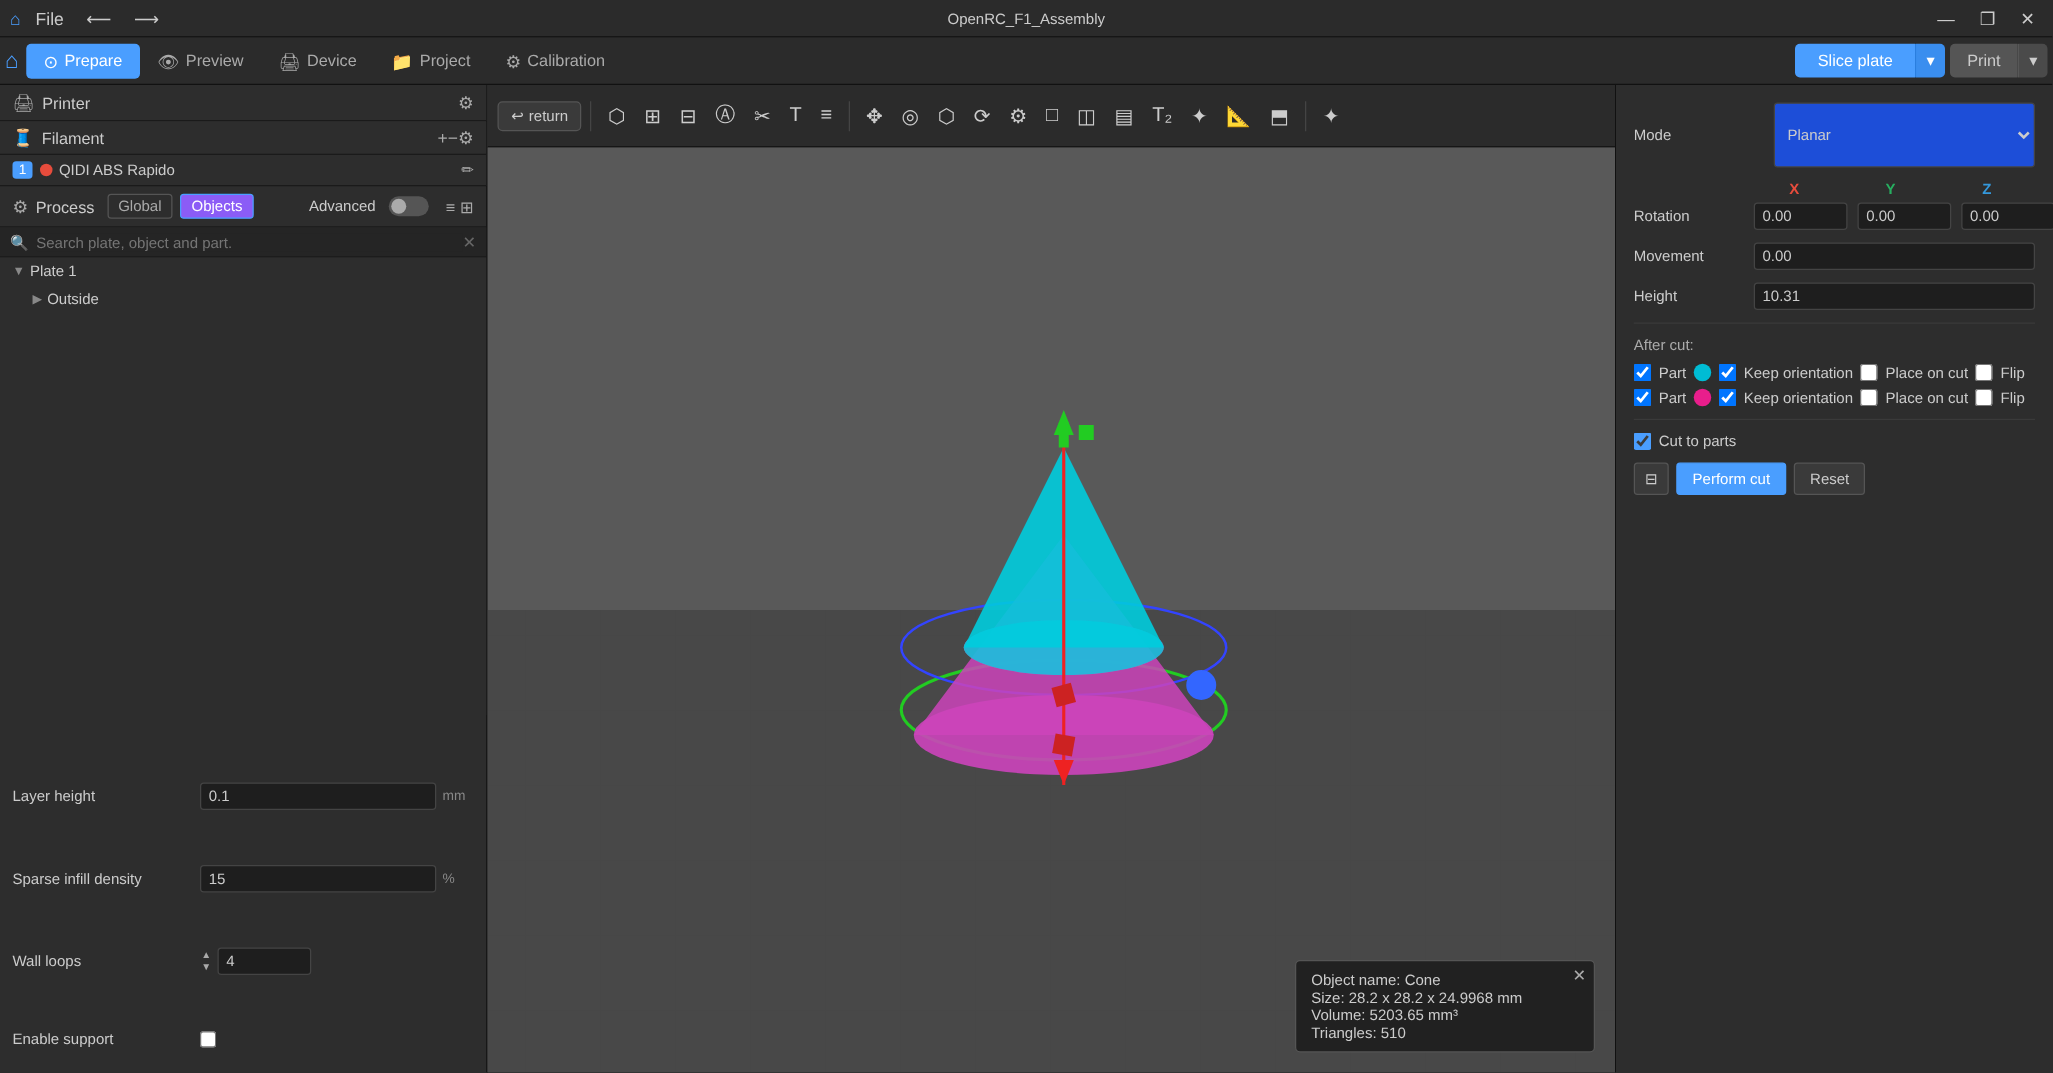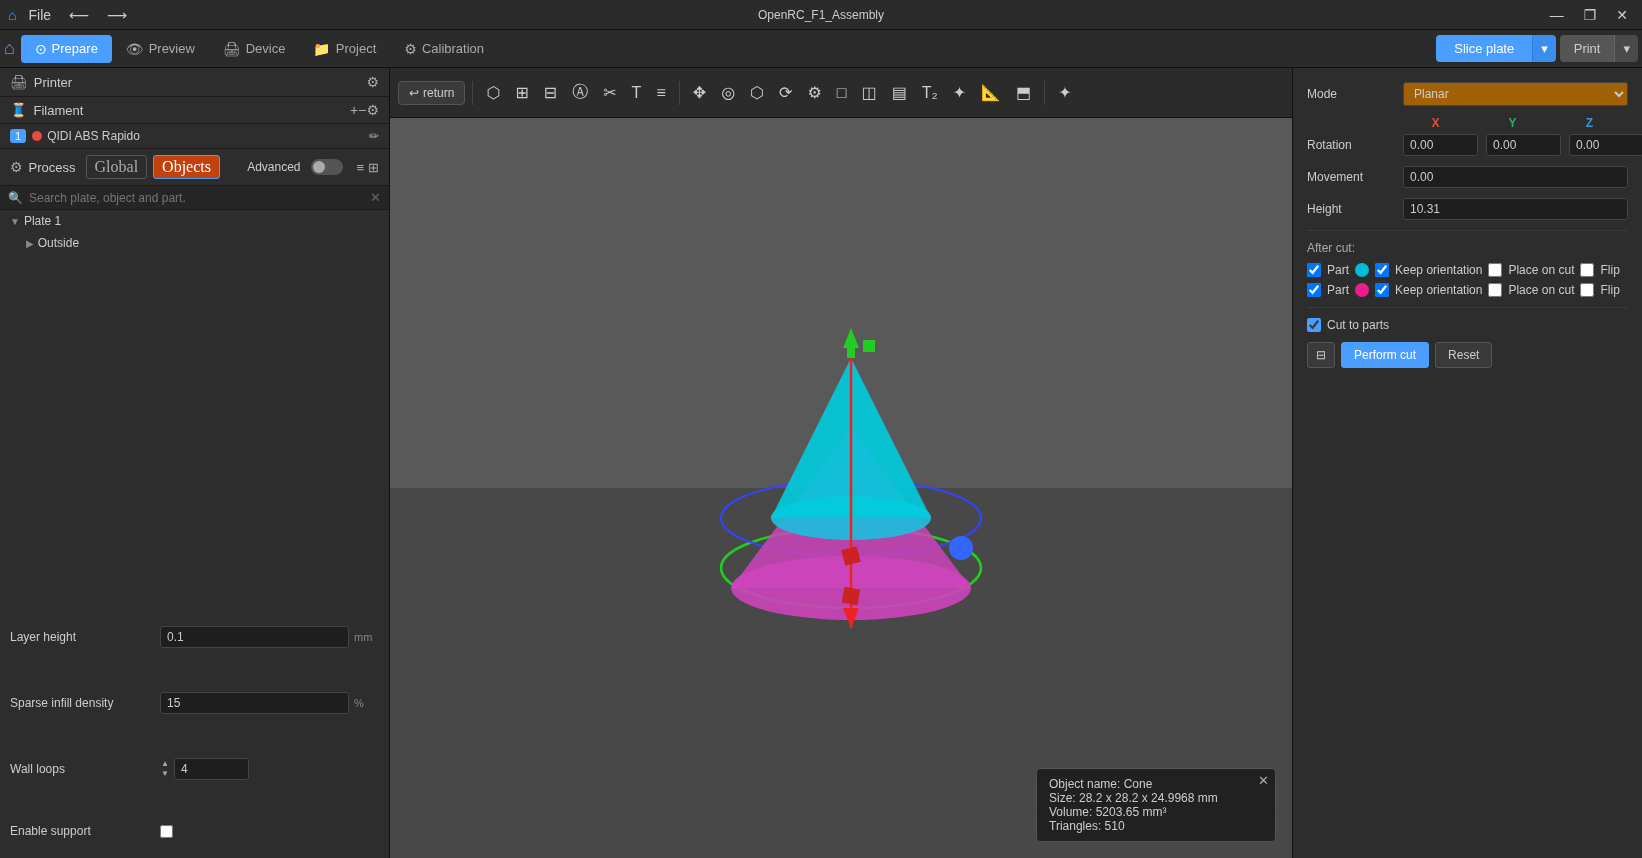--- a/index.html
+++ b/index.html
@@ -57,23 +57,23 @@
     .filament-name { flex: 1; font-size: 12px; color: #ccc; }
     .filament-btn { background: none; border: none; color: #aaa; cursor: pointer; font-size: 14px; }
     .filament-edit { background: none; border: none; color: #aaa; cursor: pointer; font-size: 12px; }
 
     
     .process-row {
       display: flex; align-items: center; padding: 6px 10px; border-bottom: 1px solid #1a1a1a; gap: 6px;
     }
     .process-icon { font-size: 14px; color: #aaa; }
     .process-label { font-size: 13px; color: #ccc; margin-right: 4px; }
-    .process-tab { padding: 2px 8px; border-radius: 3px; cursor: pointer; font-size: 16px; font-family: Liberation Serif, serif; }
+    .process-tab { padding: 2px 8px; border-radius: 3px; cursor: pointer; font-size: 12px; }
     .process-tab.inactive { background: none; color: #aaa; border: 1px solid #555; }
-    .process-tab.active { background: #c2410c; color: #fff; border: 1px solid #4a9eff; }
+    .process-tab.active { background: #8b5cf6; color: #fff; border: 1px solid #4a9eff; }
     .advanced-label { font-size: 12px; color: #ccc; margin-left: auto; }
     .toggle-switch {
       width: 32px; height: 16px; background: #555; border-radius: 8px; position: relative; cursor: pointer; display: inline-block; margin: 0 4px;
     }
     .toggle-knob { width: 12px; height: 12px; background: #aaa; border-radius: 50%; position: absolute; top: 2px; left: 2px; }
     .process-icons { display: flex; gap: 4px; margin-left: 4px; }
     .proc-icon-btn { background: none; border: none; color: #aaa; cursor: pointer; font-size: 13px; }
 
     
     .search-row {
@@ -152,22 +152,22 @@
     }
     .info-close { position: absolute; top: 4px; right: 6px; background: none; border: none; color: #aaa; cursor: pointer; font-size: 13px; }
 
     
     #right-panel {
       width: 350px; background: #2d2d2d; border-left: 1px solid #111; overflow-y: auto; padding: 14px;
     }
     .rp-row { display: flex; align-items: center; margin-bottom: 10px; gap: 6px; }
     .rp-label { width: 90px; font-size: 12px; color: #ccc; flex-shrink: 0; }
     .rp-select {
-      flex: 1; background: #a16207; border: 1px solid #444; color: #ccc; padding: 3px 6px;
-      font-size: 12px; border-radius: 3px; outline: none;
+      flex: 1; background: #1d4ed8; border: 1px solid #444; color: #ccc; padding: 17px 6px;
+      font-size: 12px; border-radius: 3px; outline: none; margin-left: 16px;
     }
     .axis-headers { display: flex; justify-content: flex-end; gap: 0; margin-bottom: 4px; }
     .axis-label { width: 80px; text-align: center; font-size: 12px; font-weight: bold; }
     .axis-x { color: #e74c3c; }
     .axis-y { color: #27ae60; }
     .axis-z { color: #3498db; }
     .rp-input {
       width: 75px; background: #1e1e1e; border: 1px solid #444; color: #ccc; padding: 3px 6px;
       font-size: 12px; border-radius: 3px; outline: none; text-align: left;
     }

